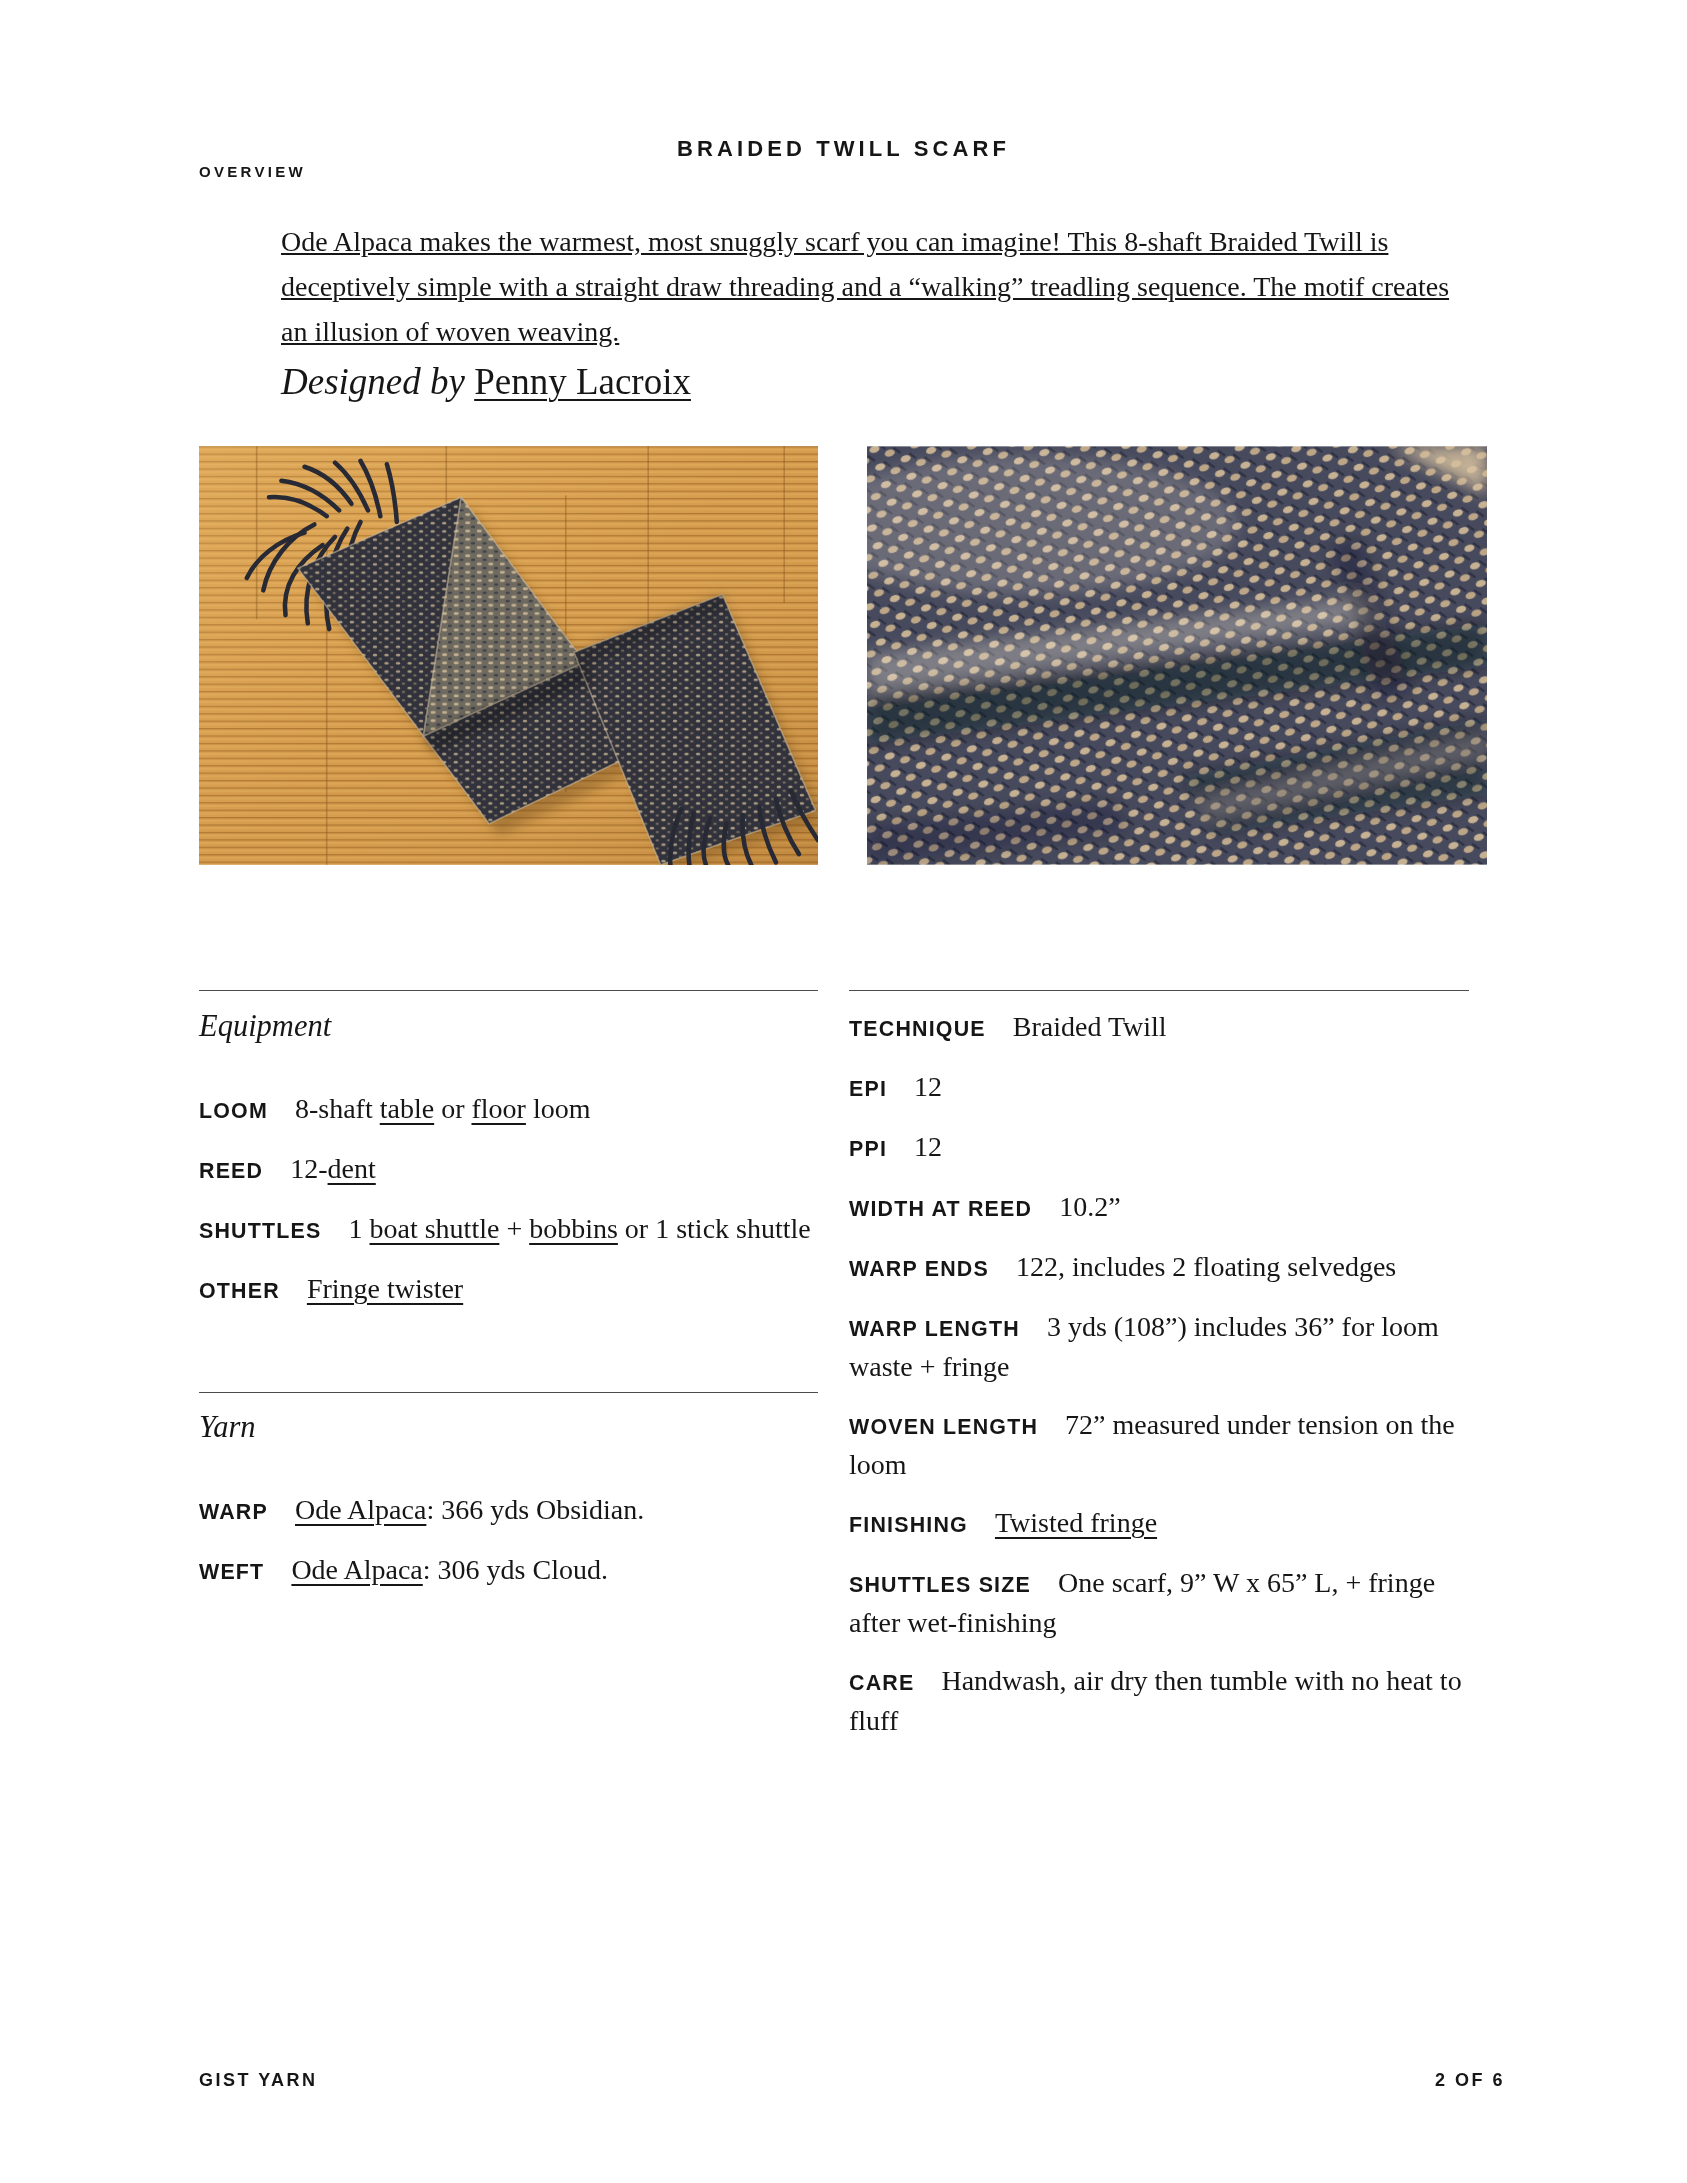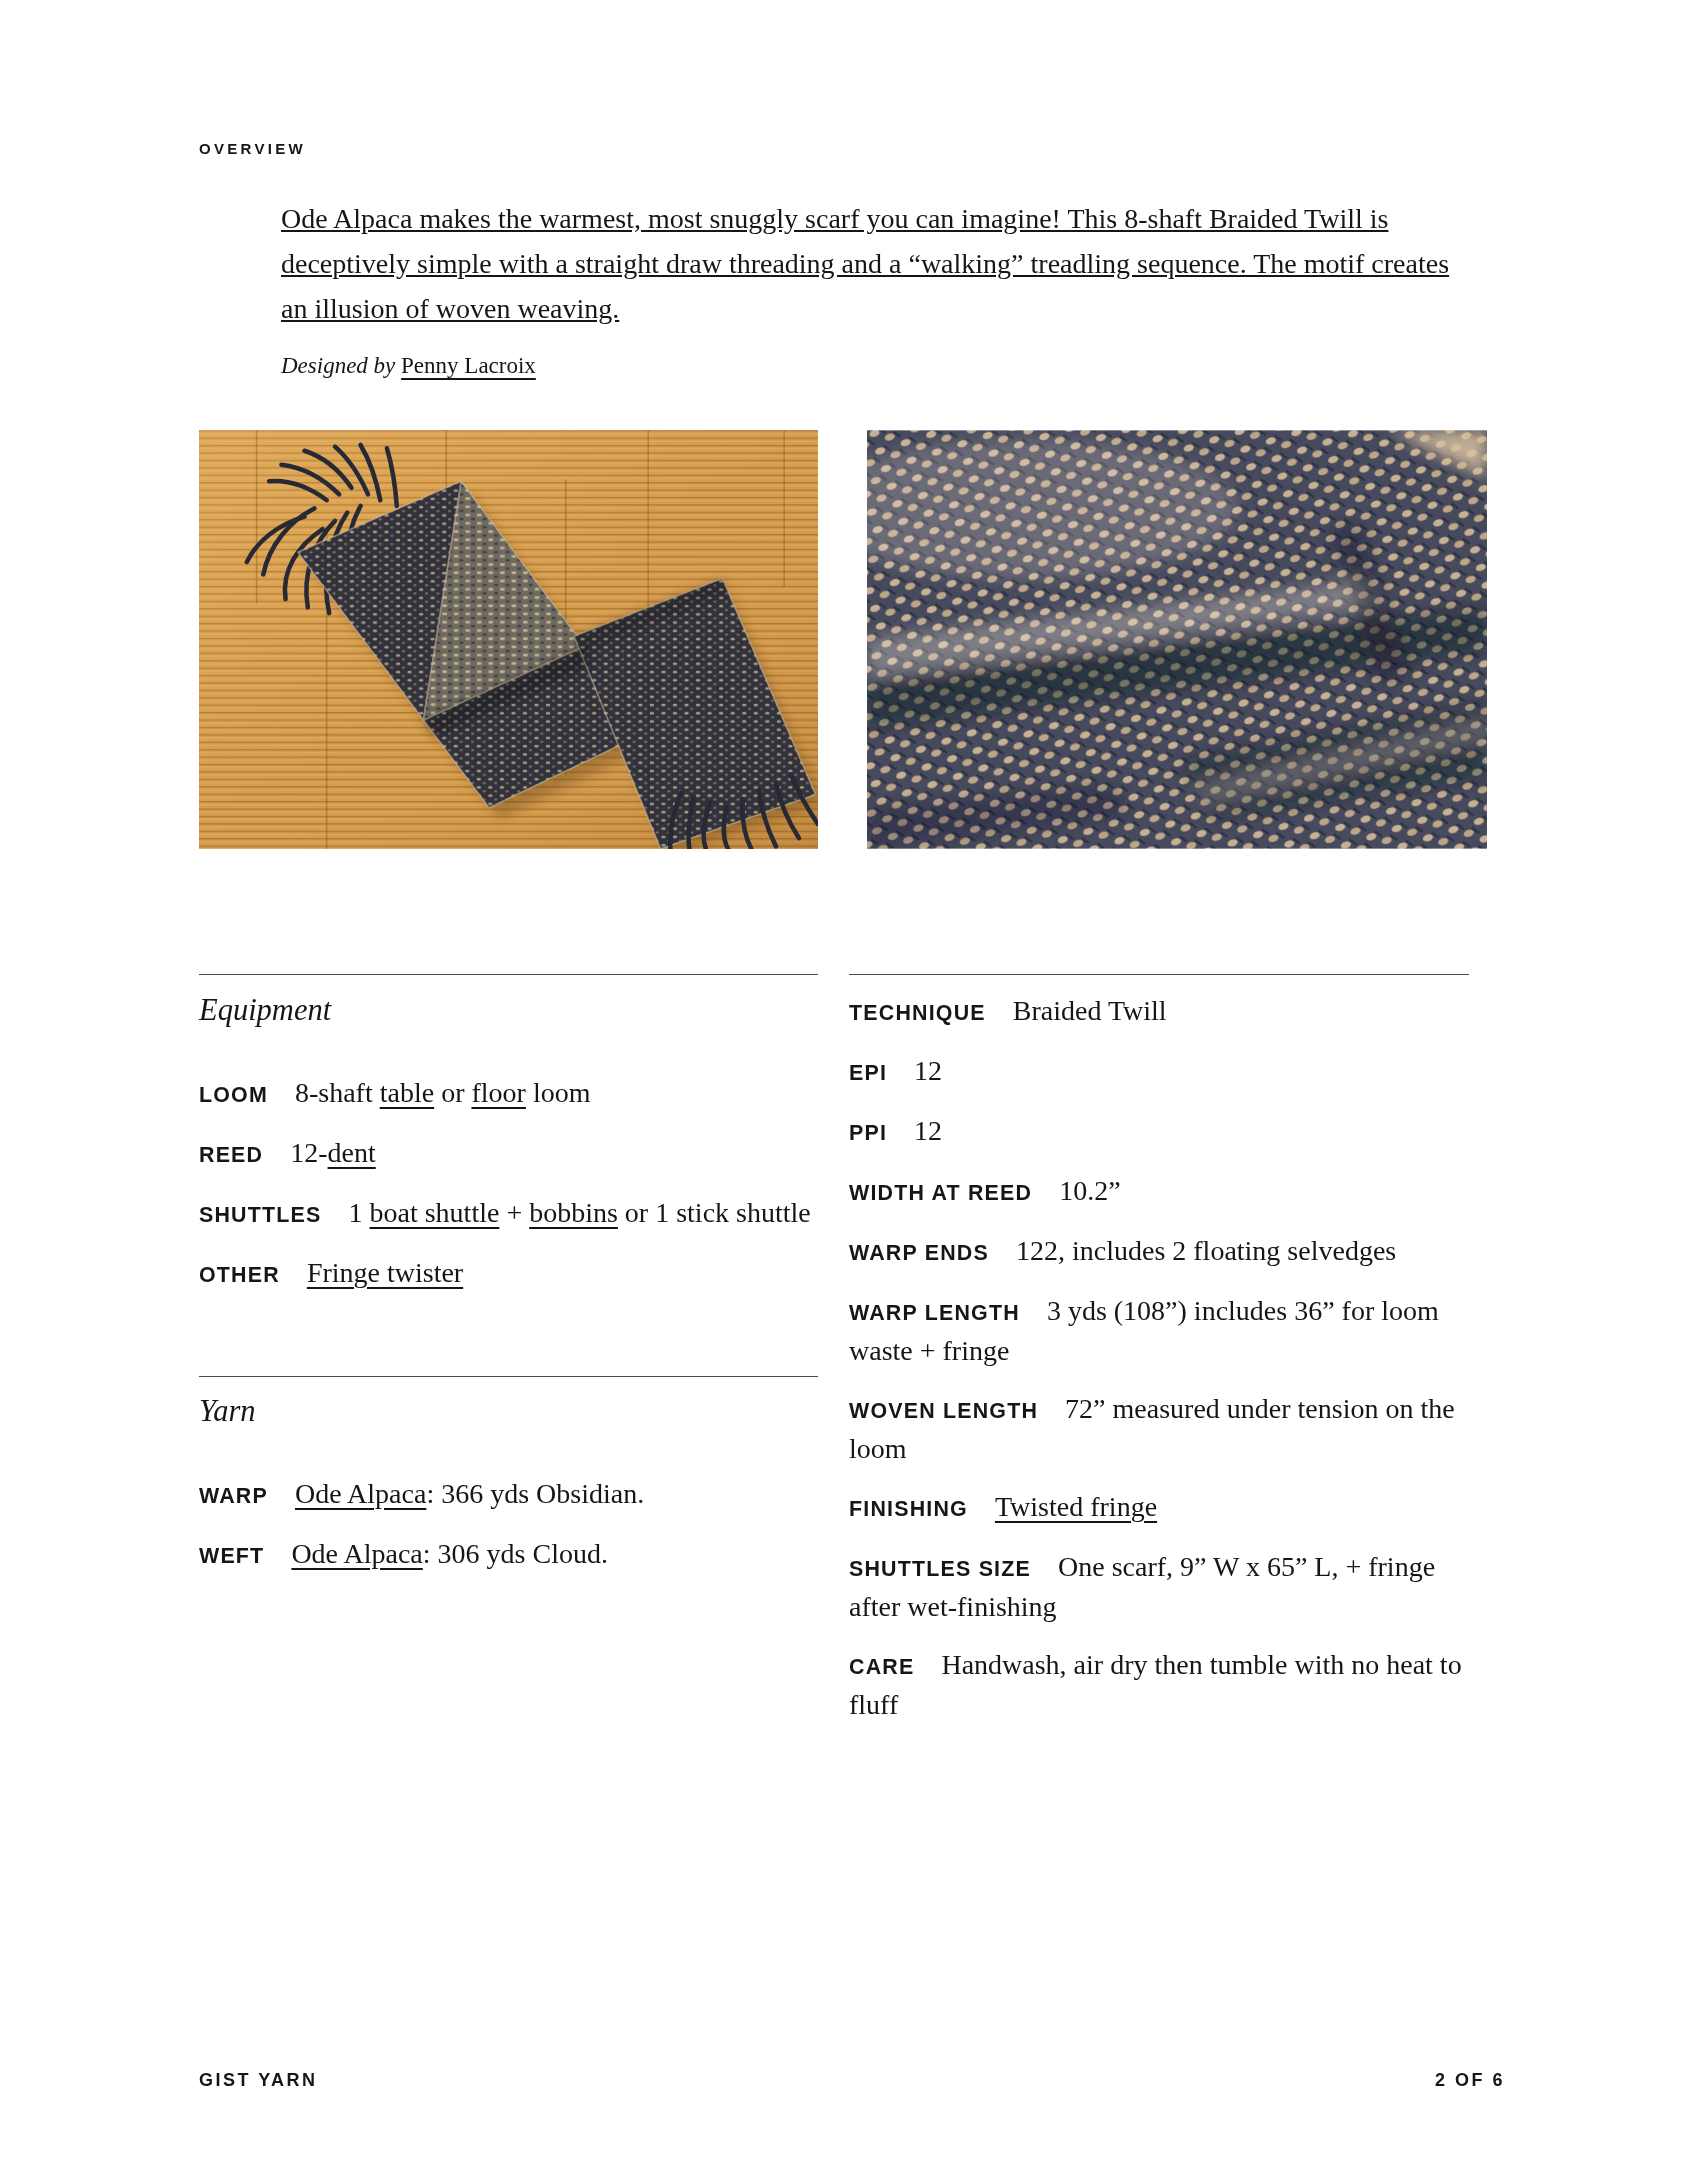--- a/index.html
+++ b/index.html
@@ -22,22 +22,22 @@
   .overview-heading{
     font-family:"Liberation Sans", sans-serif;
     font-weight:700; font-size:15px; letter-spacing:3.3px;
     line-height:23px;
   }
   .body-par{
     margin-top:36px; margin-left:82px; width:1178px;
     font-size:28px; line-height:45px;text-decoration:underline;
   }
   .designed-by{
-    margin-top:14px; margin-left:82px;
-    font-size:23px; line-height:41px;
+    margin-top:7px; margin-left:82px;
+    font-size:37px; line-height:41px;
   }
   .designed-by .ital{font-style:italic;}
   .designer-link, .u{
     text-decoration:underline;
     text-decoration-thickness:1.6px;
     text-underline-offset:5px;
     color:var(--text);
   }
   .photos{display:flex; gap:49px; margin-top:44px;}
   .photos figure{margin:0; font-size:0; line-height:0;}
@@ -62,20 +62,21 @@
     display:flex; justify-content:space-between;
     font-family:"Liberation Sans", sans-serif;
     font-weight:700; font-size:18px; letter-spacing:2.5px;
   }
 </style>
 </head>
 <body>
 
 <div class="page">
 
+  <div class="doc-title">BRAIDED TWILL SCARF</div>
 
   <div class="overview-heading">OVERVIEW</div>
 
   <p class="body-par">Ode Alpaca makes the warmest, most snuggly scarf you can imagine! This 8-shaft Braided Twill is deceptively simple with a straight draw threading and a “walking” treadling sequence. The motif creates an illusion of woven weaving.</p>
 
   <p class="designed-by"><span class="ital">Designed by </span><span class="designer-link">Penny Lacroix</span></p>
 
   <div class="photos">
 
     <figure>

